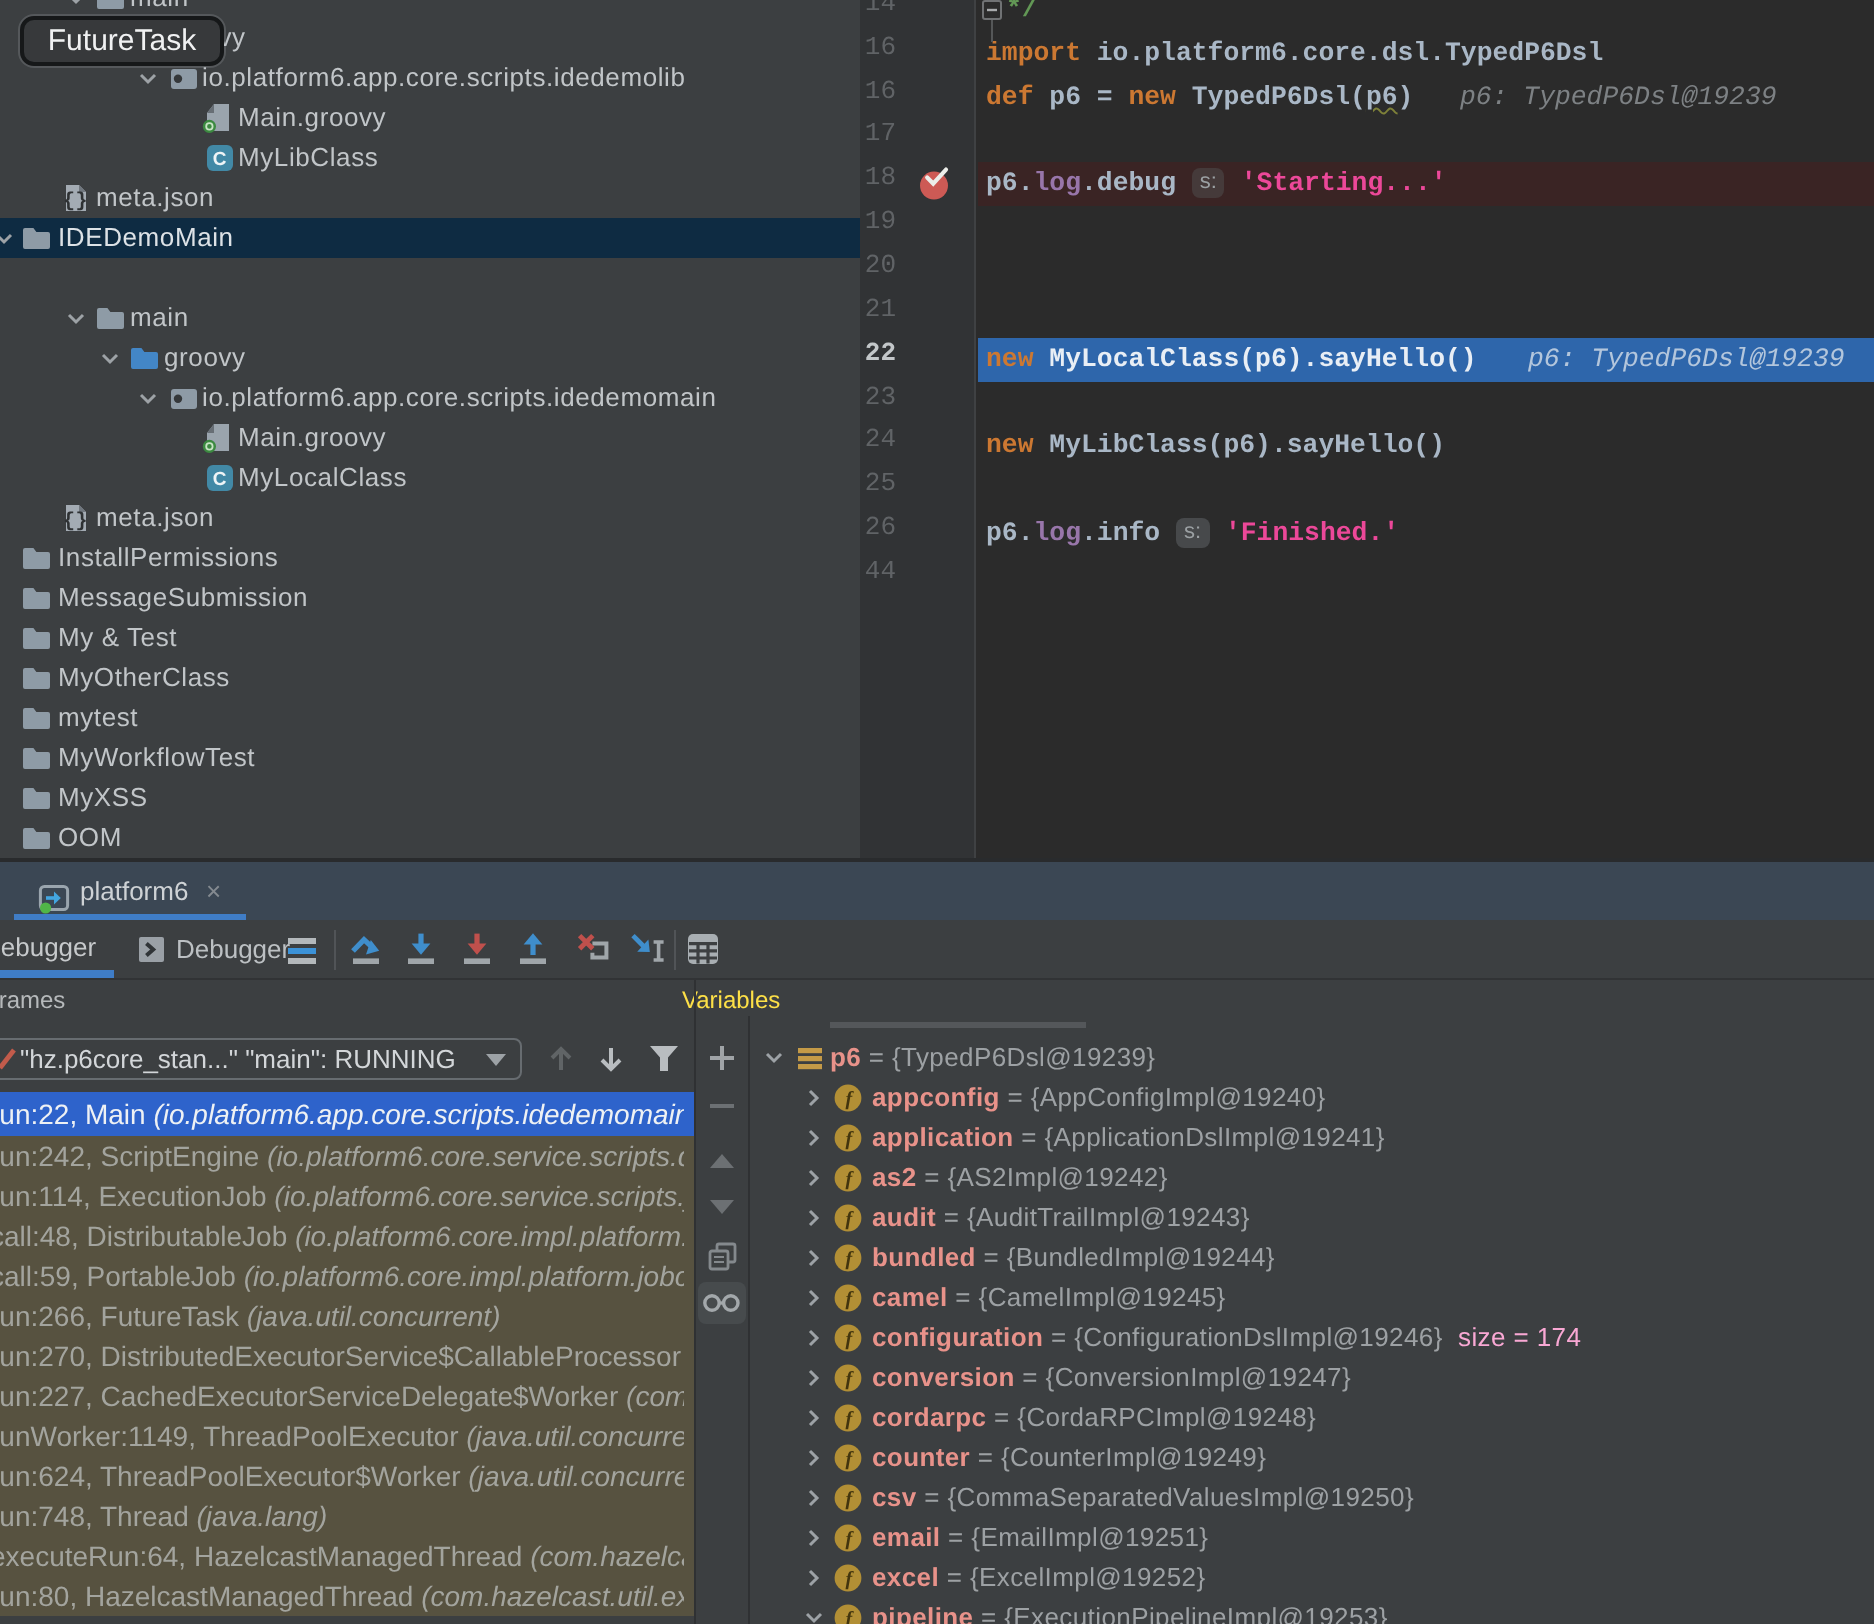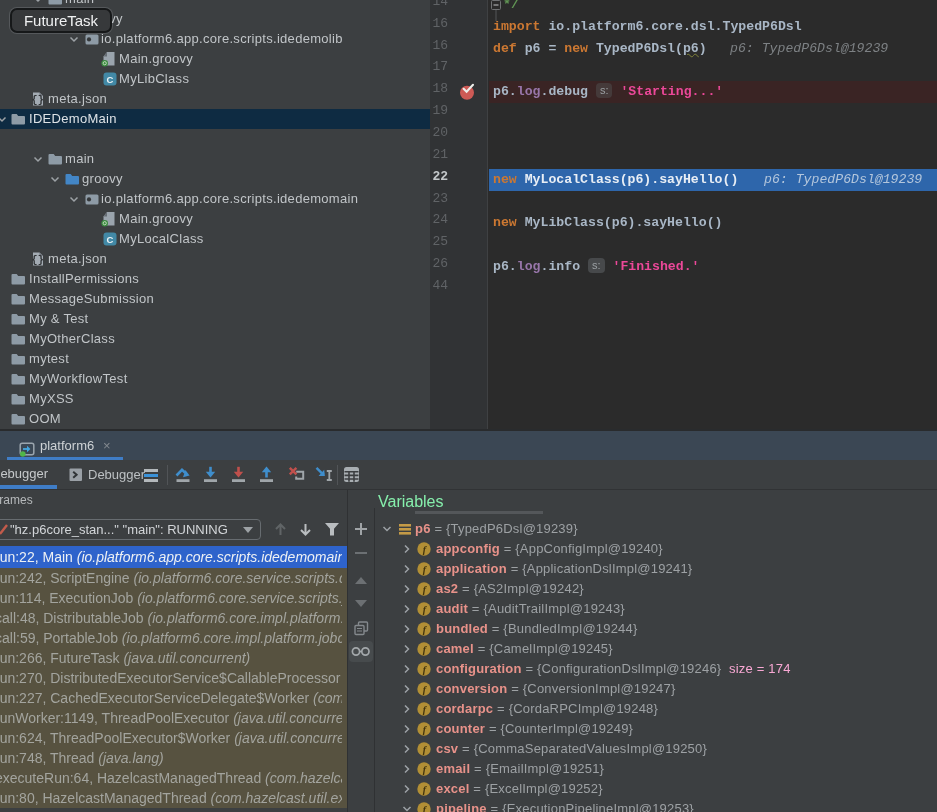--- a/index.html
+++ b/index.html
@@ -222,21 +222,21 @@
     </svg>
   <div class="a" style="left:337px;top:5px;width:1px;height:20px;background:#515457"></div>
   <svg class="a" style="left:343px;top:6px" width="17" height="17">
       <rect x="1" y="1" width="15" height="15" rx="2.5" fill="#a8aeb2"></rect>
       <path d="M1.5 5.8 h14 M1.5 9.4 h14 M1.5 13 h14 M6 5.8 v10 M11 5.8 v10" stroke="#3c3f41" stroke-width="1.6"></path>
     </svg>
 </div>
 
 <div class="a" id="hdr">
   <span class="a" style="left:-8px;top:3px;font-size:12px;color:#b6b9bb">Frames</span>
-  <span class="a" style="left:378px;top:3px;font-size:16px;color:#86efac">Variables</span>
+  <span class="a" style="left:341px;top:3px;font-size:12px;color:#fde047">Variables</span>
 </div>
 
 <div class="a" id="frames">
   <div class="a" style="left:-12px;top:11px;width:273px;height:21px;border:1px solid #676c70;border-radius:4px"></div>
   <svg class="a" style="left:0px;top:16px" width="8" height="12">
       <path d="M0 10 L7 1" stroke="#c25b4b" stroke-width="2.4"></path>
     </svg>
   <span class="a" style="left:10px;top:11px;height:21px;line-height:21px;font-size:13px;color:#d3d6d9;white-space:pre">"hz.p6core_stan..." "main": RUNNING</span>
   <div class="a" style="left:243px;top:19px;width:0;height:0;border:5px solid transparent;border-top:6px solid #9da2a6"></div>
   <svg class="a" style="left:272px;top:13px" width="17" height="17">

